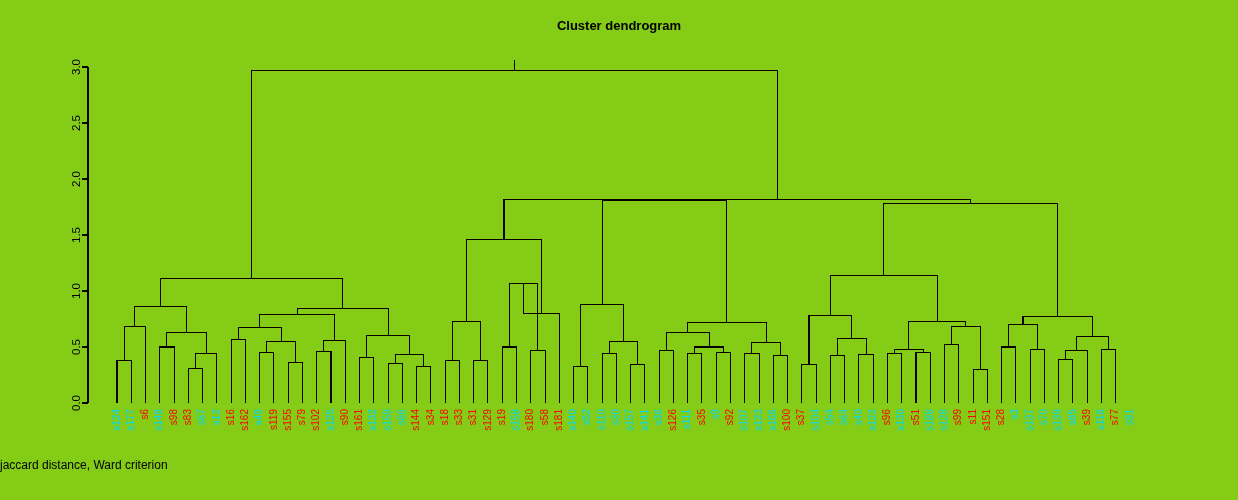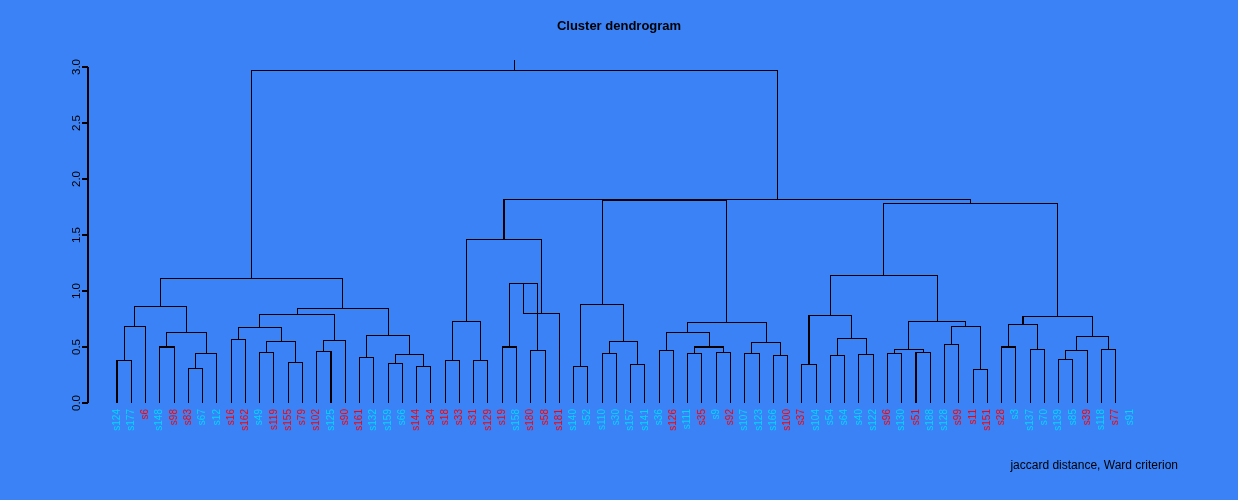--- a/index.html
+++ b/index.html
@@ -10,40 +10,40 @@
   body {
     width: 1238px;
     height: 500px;
     font-family: "Liberation Sans", sans-serif;
     overflow: hidden;
   }
   #plot-root {
     position: relative;
     width: 1238px;
     height: 500px;
-    background: #3b82f6;
+    background: #84cc16;
   }
   #plot-title {
     position: absolute;
     top: 18px;
     left: 0;
     width: 1238px;
     text-align: center;
     font-size: 13px;
     font-weight: bold;
     color: #000000;
     font-family: "Liberation Sans", sans-serif;
     letter-spacing: 0px;
   }
   #xlab {
     position: absolute;
     top: 458px;
     left: 0;
     width: 1178px;
-    text-align: right;
+    text-align: left;
     font-size: 12px;
     color: #000000;
     font-family: "Liberation Sans", sans-serif;
   }
   #canvas {
     position: absolute;
     top: 0;
     left: 0;
   }
   .axis-line, .tick-line {

